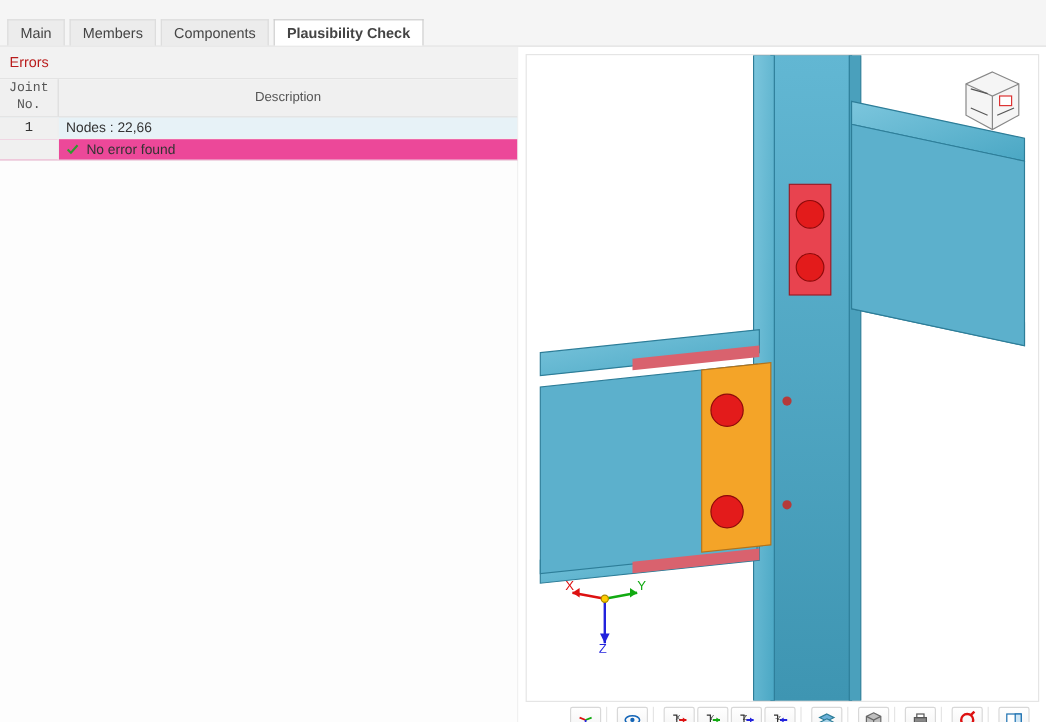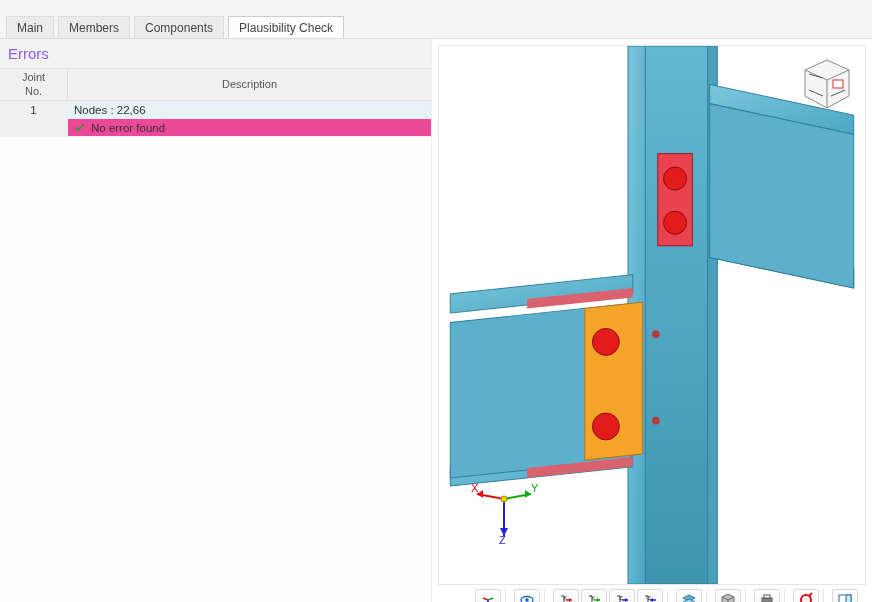--- a/index.html
+++ b/index.html
@@ -28,58 +28,58 @@
     background: #ececec;
     border: 1px solid #ddd;
     border-bottom: none;
     cursor: pointer;
     height: 22px;
     line-height: 14px;
   }
   .tab.active {
     background: #fff;
     border-color: #ccc;
-    font-weight: 400;
+    font-weight: 700;
   }
   .content {
     display: flex;
     height: calc(602px - 24px);
   }
   .left-panel {
     width: 432px;
     background: #fdfdfd;
     display: flex;
     flex-direction: column;
     border-right: 1px solid #eee;
   }
   .panel-header {
     padding: 6px 8px;
-    color: #8b5cf6;
-    font-size: 15px;
+    color: #b91c1c;
+    font-size: 12px;
     background: #f2f2f2;
     border-bottom: 1px solid #e3e3e3;
   }
   .grid-header {
     display: flex;
     background: #f0f0f0;
     border-bottom: 1px solid #ddd;
     font-size: 11px;
     color: #555;
     height: 32px;
   }
   .gh-col {
     display: flex;
     align-items: center;
     justify-content: center;
     border-right: 1px solid #ddd;
     text-align: center;
     line-height: 1.2;
     padding: 2px 4px;
   }
-  .col-joint { width: 68px; }
+  .col-joint { width: 49px; font-family: Liberation Mono, monospace; }
   .col-comp  { width: 170px; }
   .col-desc  { flex: 1; border-right: none; }
   .grid-row {
     display: flex;
     height: 18px;
     font-size: 11.5px;
     align-items: center;
     border-bottom: 1px solid #f0f0f0;
   }
   .grid-row.highlight { background: #e7f2f7; }

